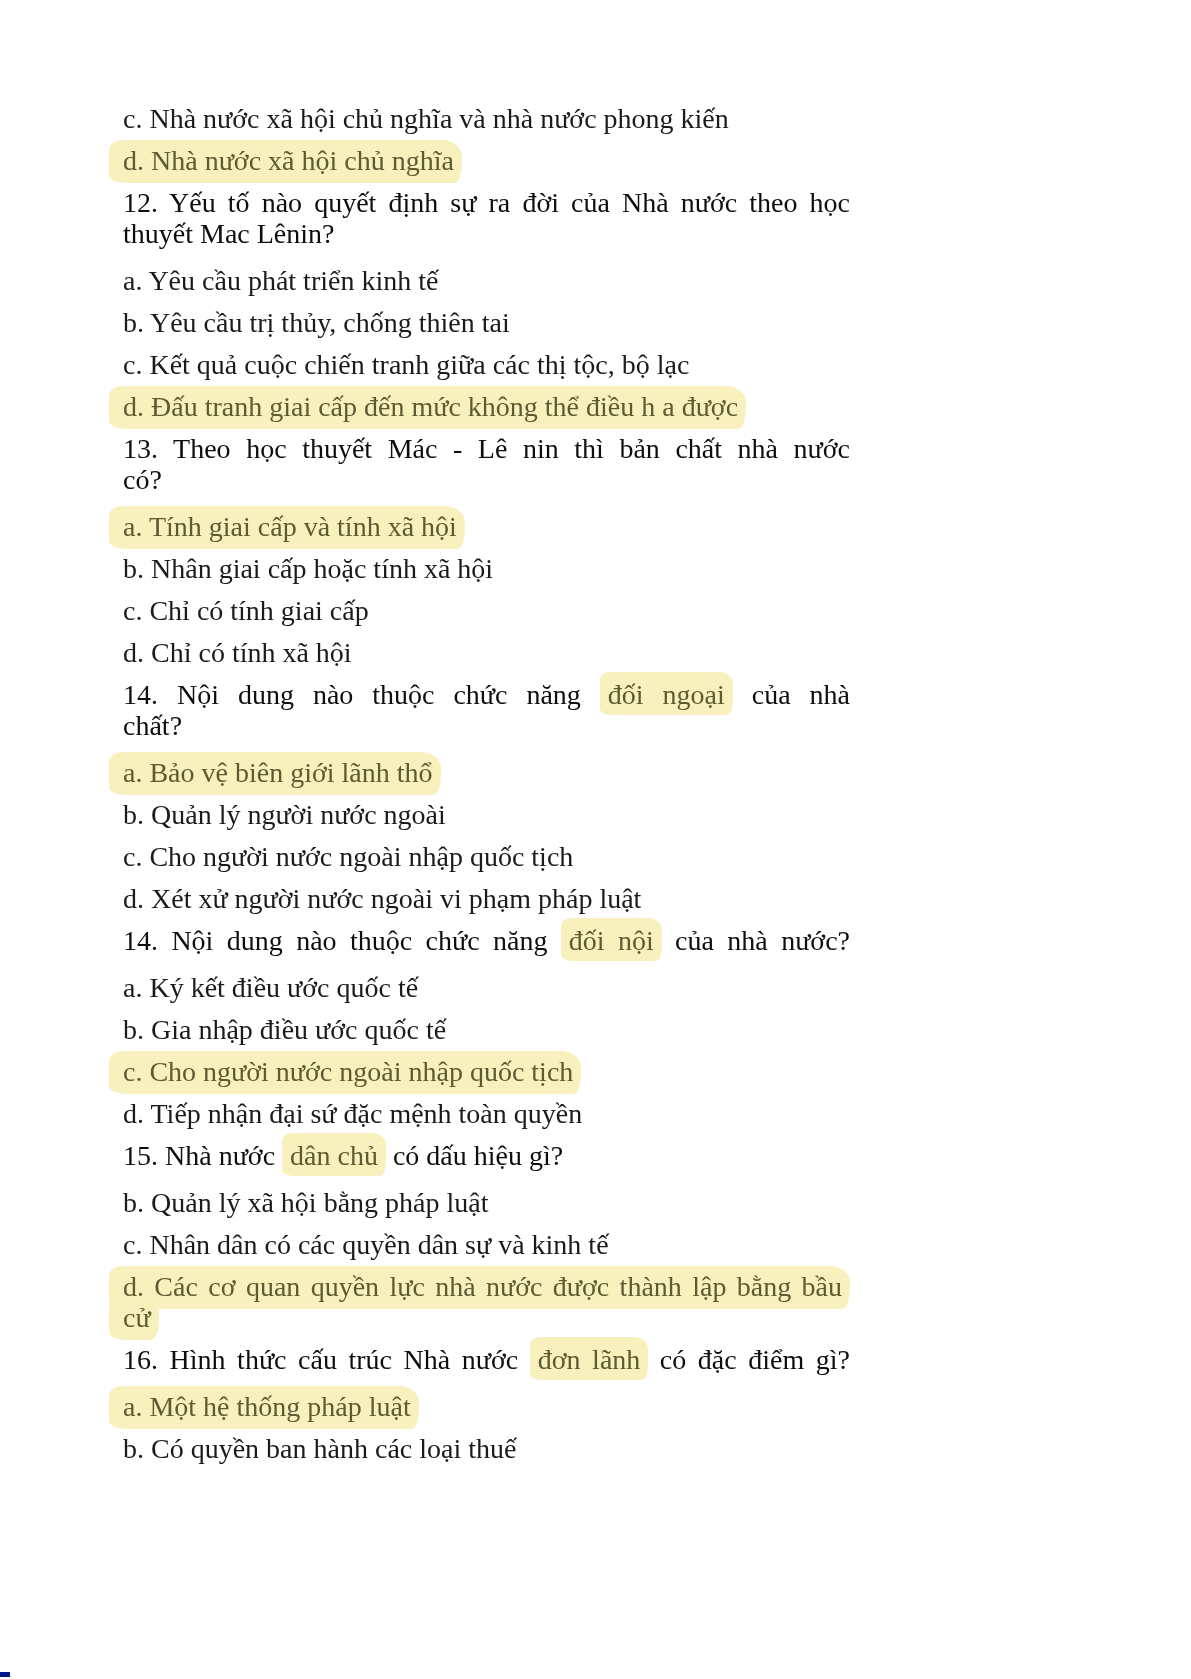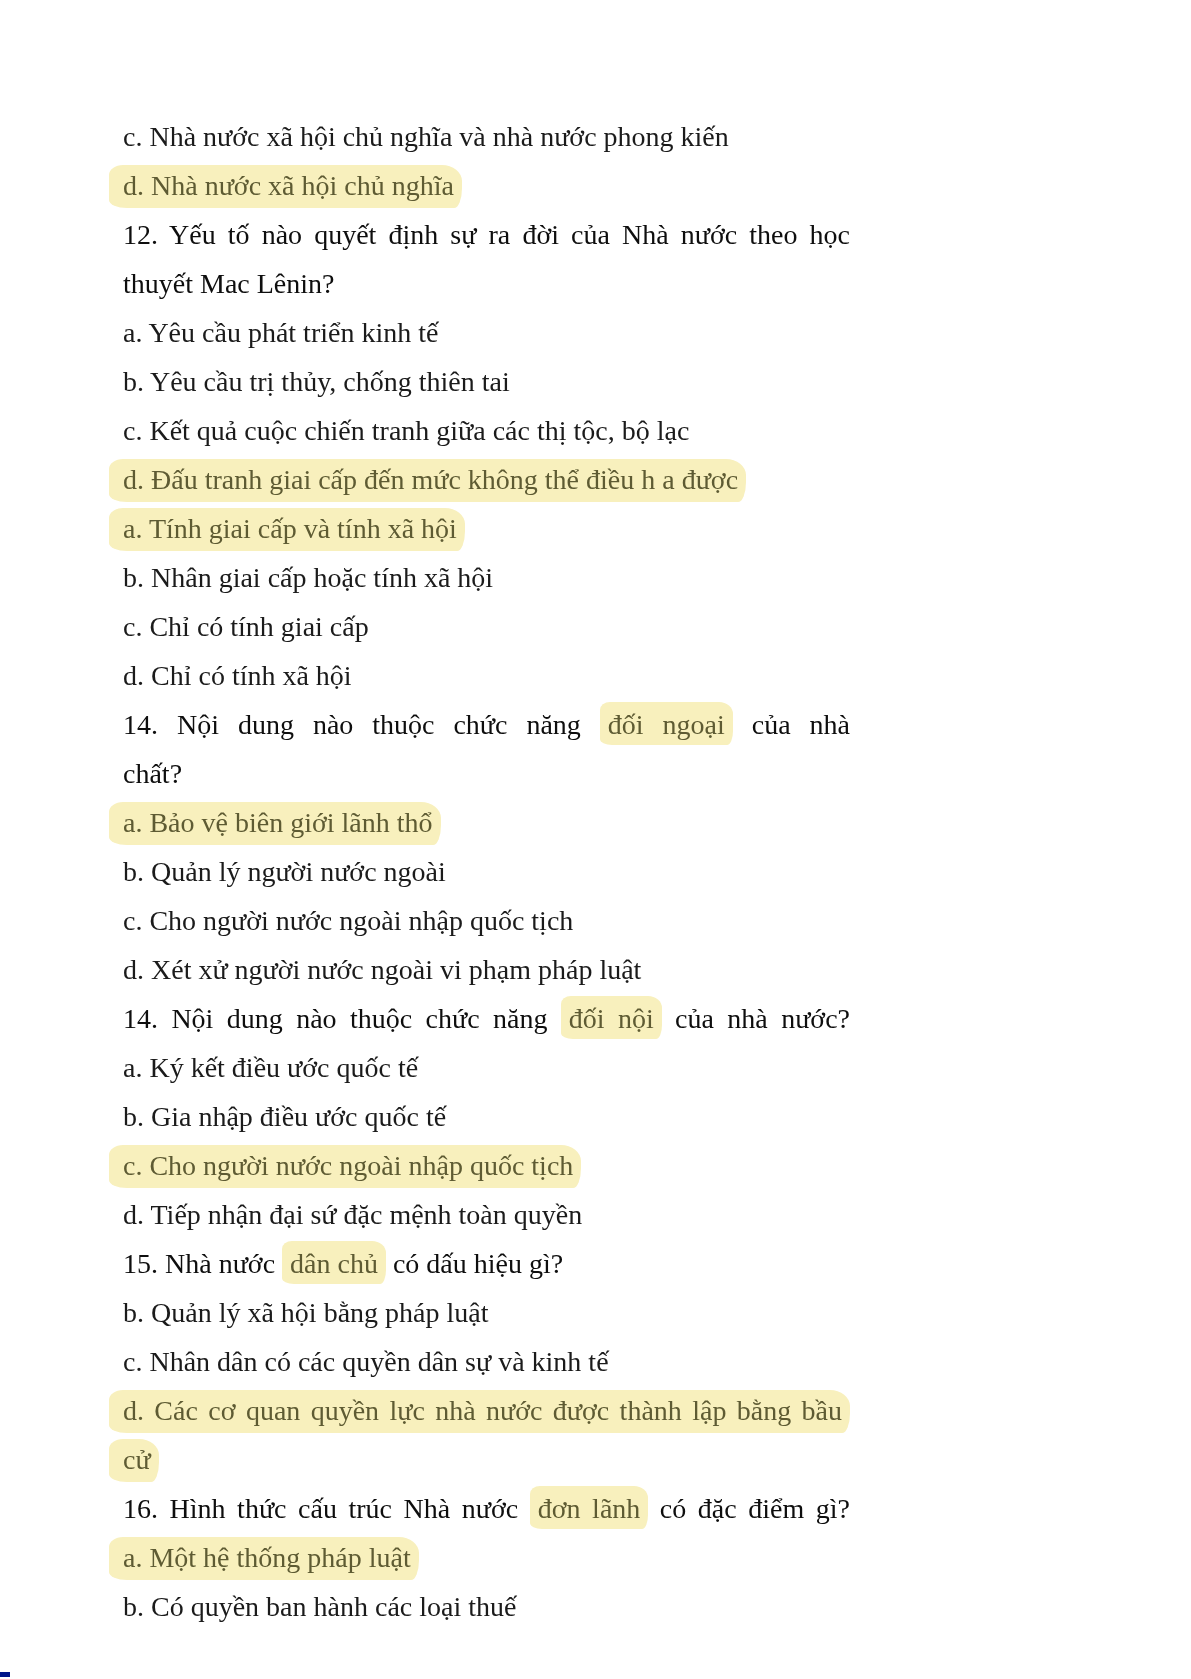--- a/index.html
+++ b/index.html
@@ -20,21 +20,21 @@
     width: 727px;
     font-size: 28px;
     line-height: 31px;
   }
   .block { margin: 0 0 11px 0; }
   .block.question {
     font-weight: normal;
     color: #0e0e0e;
     margin: 4px 0 16px 0;
   }
-  .line { text-align: justify; margin-top: 18px; }
+  .line { text-align: justify; }
   .line.fill { text-align-last: justify; }
   .seg { color: inherit; }
   .seg.hl {
     background: var(--hl, #f8f0bd);
     color: var(--hl-text, #5e5b33);
     padding: 5px 8px 7px 14px;
     margin-left: -14px;
     border-radius: 14px 20px 8px 18px / 10px 16px 20px 8px;
     -webkit-box-decoration-break: clone;
     box-decoration-break: clone;
@@ -69,20 +69,24 @@
       <div class="line"><span class="seg">a. Yêu cầu phát triển kinh tế</span></div>
     </div>
     <div class="block option">
       <div class="line"><span class="seg">b. Yêu cầu trị thủy, chống thiên tai</span></div>
     </div>
     <div class="block option">
       <div class="line"><span class="seg">c. Kết quả cuộc chiến tranh giữa các thị tộc, bộ lạc</span></div>
     </div>
     <div class="block option">
       <div class="line"><span class="seg hl">d. Đấu tranh giai cấp đến mức không thể điều h a được</span></div>
+    </div>
+    <div class="block question">
+      <div class="line fill"><span class="seg">13. Theo học thuyết Mác - Lê nin thì bản chất nhà nước</span></div>
+      <div class="line"><span class="seg">có?</span></div>
     </div>
     <div class="block option">
       <div class="line"><span class="seg hl">a. Tính giai cấp và tính xã hội</span></div>
     </div>
     <div class="block option">
       <div class="line"><span class="seg">b. Nhân giai cấp hoặc tính xã hội</span></div>
     </div>
     <div class="block option">
       <div class="line"><span class="seg">c. Chỉ có tính giai cấp</span></div>
     </div>

